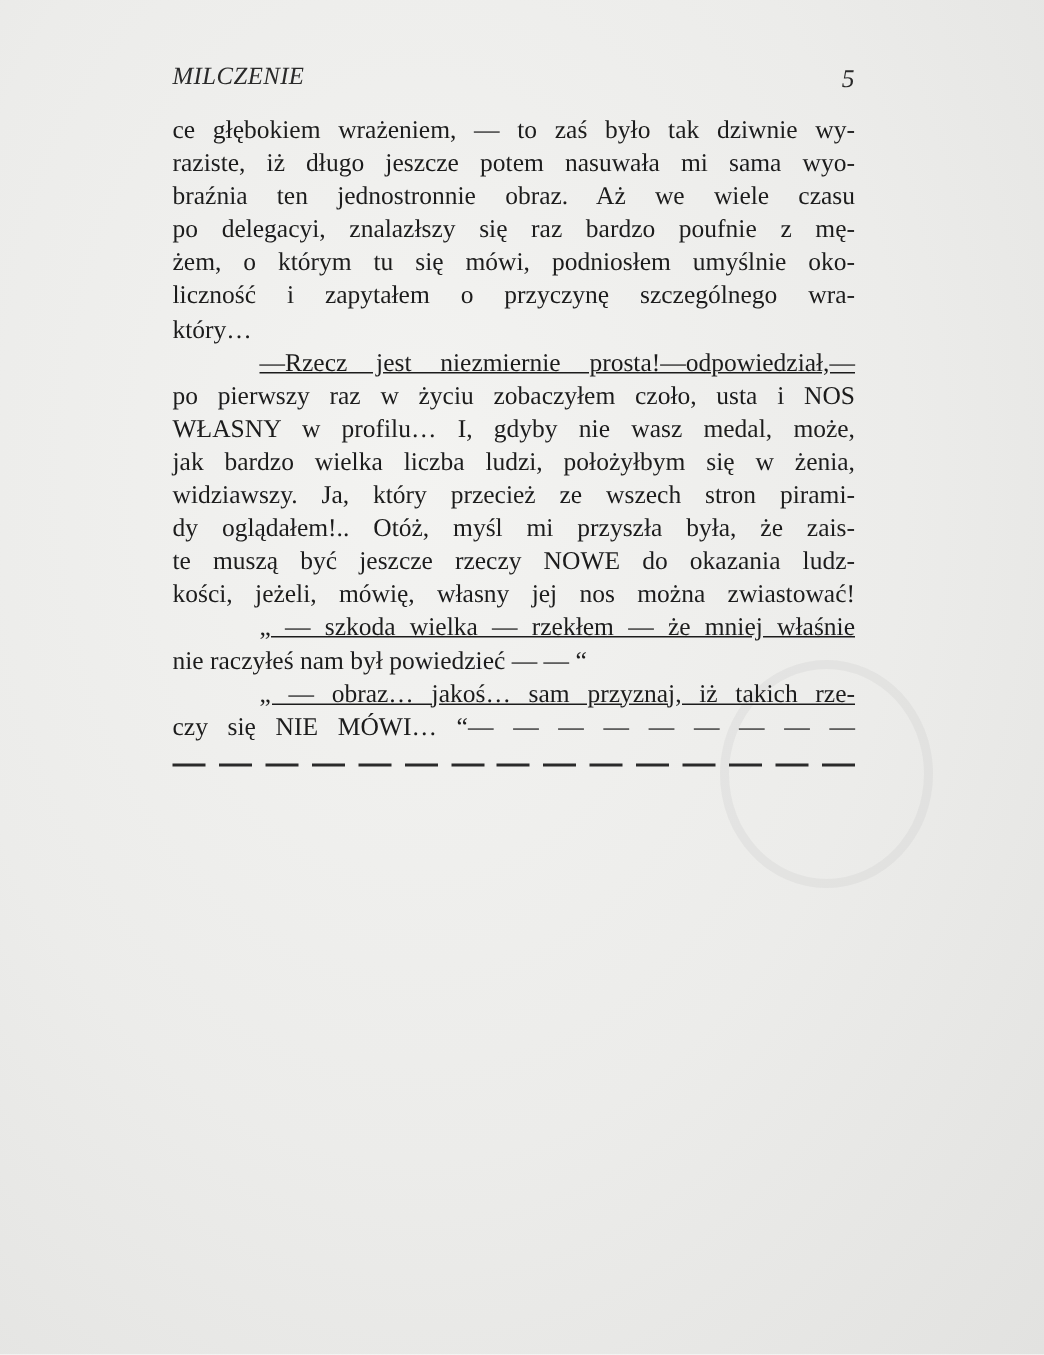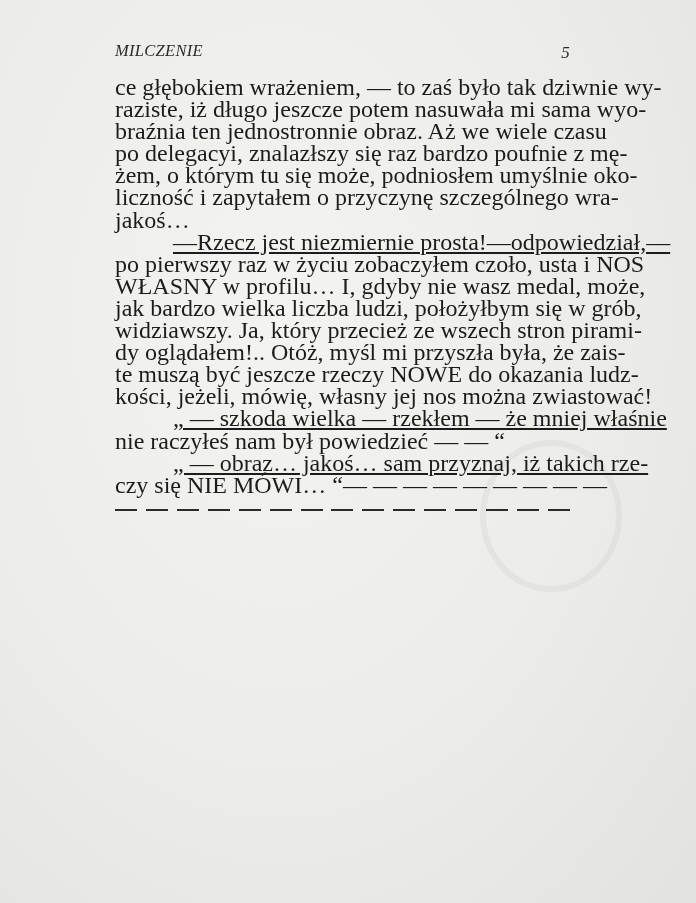--- a/index.html
+++ b/index.html
@@ -12,21 +12,21 @@
   }
   .page { position:absolute; left:0; top:0; width:696px; height:903px; }
   .running-head {
     position:absolute; left:115px; top:41px; width:455px; height:24px;
     font-style:italic; font-size:16.5px; letter-spacing:0.3px; color:#2a2a2a;
   }
   .running-head .title { position:absolute; left:0; top:0; }
   .running-head .pageno { position:absolute; right:0; top:2px; font-size:17px; }
   .body-text {
     position:absolute; left:115px; top:76px; width:455px;
-    font-size:24px; line-height:22.1px;
+    font-size:17px; line-height:22.1px;
   }
   .line { display:block; white-space:nowrap; height:22.1px; text-align:justify; text-align-last:justify; }
   .line.last { text-align-last:left; }
   .line.indent { padding-left:58px;text-decoration:underline; }
   .dashes { display:flex; justify-content:space-between; height:22.1px; align-items:center; }
   .dash { display:inline-block; width:22px; height:1.6px; background:#2a2a2a; margin-top:6px; }
   .bleed {
     position:absolute; left:116px; top:580px; width:460px; height:200px;
     color:#d6d6d4; font-size:15px; line-height:19px; opacity:0.55;
     filter: blur(0.6px);
@@ -46,27 +46,27 @@
   <div class="running-head">
     <span class="title">MILCZENIE</span>
     <span class="pageno">5</span>
   </div>
 
   <div class="body-text" id="body-text">
       <span class="line">ce głębokiem wrażeniem, — to zaś było tak dziwnie wy-</span>
       <span class="line">raziste, iż długo jeszcze potem nasuwała mi sama wyo-</span>
       <span class="line">braźnia ten jednostronnie obraz.  Aż we wiele czasu</span>
       <span class="line">po delegacyi, znalazłszy się raz bardzo poufnie z mę-</span>
-      <span class="line">żem, o którym tu się może, podniosłem umyślnie oko-</span>
+      <span class="line">żem, o którym tu się mówi, podniosłem umyślnie oko-</span>
       <span class="line">liczność i zapytałem o przyczynę szczególnego wra-</span>
-      <span class="line last">jakoś…</span>
+      <span class="line last">który…</span>
       <span class="line indent">—Rzecz jest niezmiernie prosta!—odpowiedział,—</span>
       <span class="line">po pierwszy raz w życiu zobaczyłem czoło, usta i NOS</span>
       <span class="line">WŁASNY w profilu… I, gdyby nie wasz medal, może,</span>
-      <span class="line">jak bardzo wielka liczba ludzi, położyłbym się w grób,</span>
+      <span class="line">jak bardzo wielka liczba ludzi, położyłbym się w żenia,</span>
       <span class="line">widziawszy.  Ja, który przecież ze wszech stron pirami-</span>
       <span class="line">dy oglądałem!..   Otóż, myśl mi przyszła była, że zais-</span>
       <span class="line">te muszą być jeszcze rzeczy NOWE do okazania ludz-</span>
       <span class="line">kości, jeżeli, mówię, własny jej nos można zwiastować!</span>
       <span class="line indent">„ — szkoda wielka — rzekłem — że mniej właśnie</span>
       <span class="line last">nie raczyłeś nam był powiedzieć — — “</span>
       <span class="line indent">„ — obraz… jakoś… sam przyznaj, iż takich rze-</span>
       <span class="line">czy się NIE MÓWI… “— — — — — — — — —</span>
       <div class="dashes">
         <span class="dash"></span>

